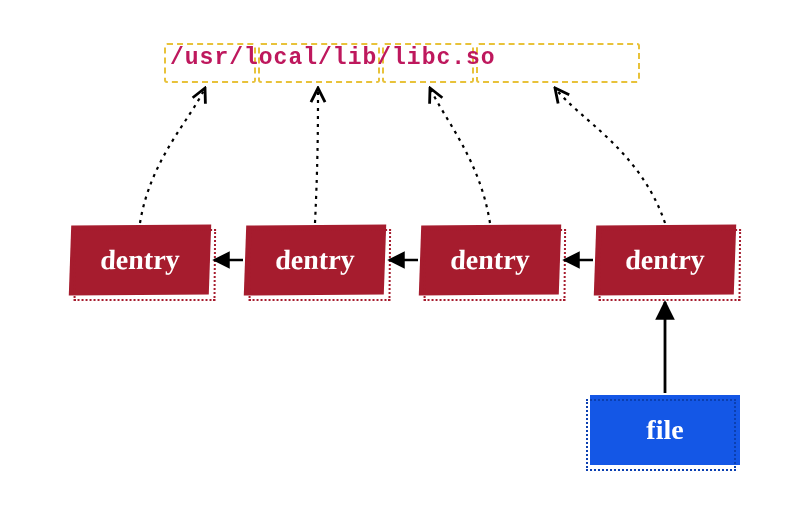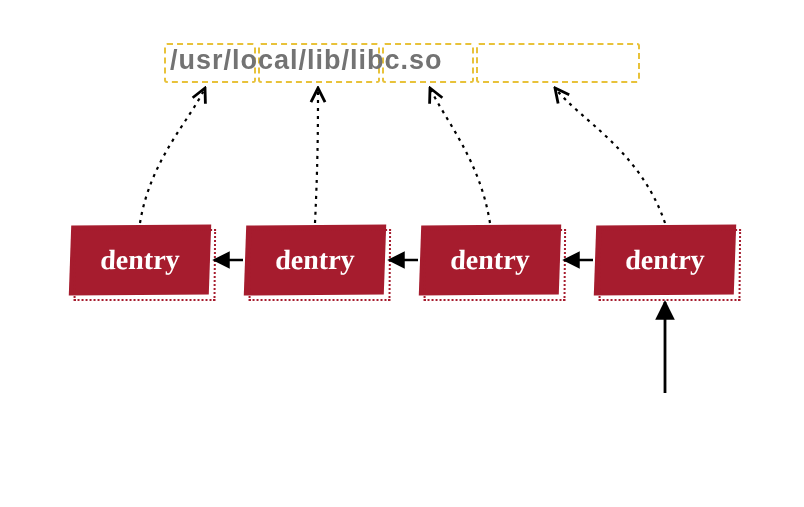--- a/index.html
+++ b/index.html
@@ -23,25 +23,25 @@
     top: 43px;
     height: 40px;
     border: 2px dashed #e8c23a;
     border-radius: 3px;
     box-sizing: border-box;
   }
   .path-text {
     position: absolute;
     top: 45px;
     left: 170px;
-    font-family: Liberation Sans, sans-serif;
+    font-family: Liberation Mono, monospace;
     font-weight: bold;
-    font-size: 27px;
+    font-size: 23px;
     letter-spacing: 1px;
-    color: #737373;
+    color: #be185d;
     white-space: pre;
   }
   
   .dentry {
     position: absolute;
     width: 140px;
     height: 70px;
     background: #a61c2e;
     color: #fff;
     font-size: 28px;
@@ -105,20 +105,23 @@
   <div class="dentry" style="left:245px; top:225px;">
       <span>dentry</span>
     </div>
   <div class="dentry" style="left:420px; top:225px;">
       <span>dentry</span>
     </div>
   <div class="dentry" style="left:595px; top:225px;">
       <span>dentry</span>
     </div>
 
+  <div class="filebox" style="left:590px; top:395px;">
+      <span>file</span>
+    </div>
 
   <svg class="wires">
     <defs>
       <marker id="arrow-solid" viewBox="0 0 10 10" refX="9" refY="5" markerWidth="7" markerHeight="7" orient="auto-start-reverse">
         <path d="M 0 0 L 10 5 L 0 10 z" fill="#000"></path>
       </marker>
       <marker id="arrow-open" viewBox="0 0 10 10" refX="9" refY="5" markerWidth="8" markerHeight="8" orient="auto-start-reverse">
         <path d="M 1 1 L 9 5 L 1 9" fill="none" stroke="#000" stroke-width="1.6"></path>
       </marker>
     </defs>

